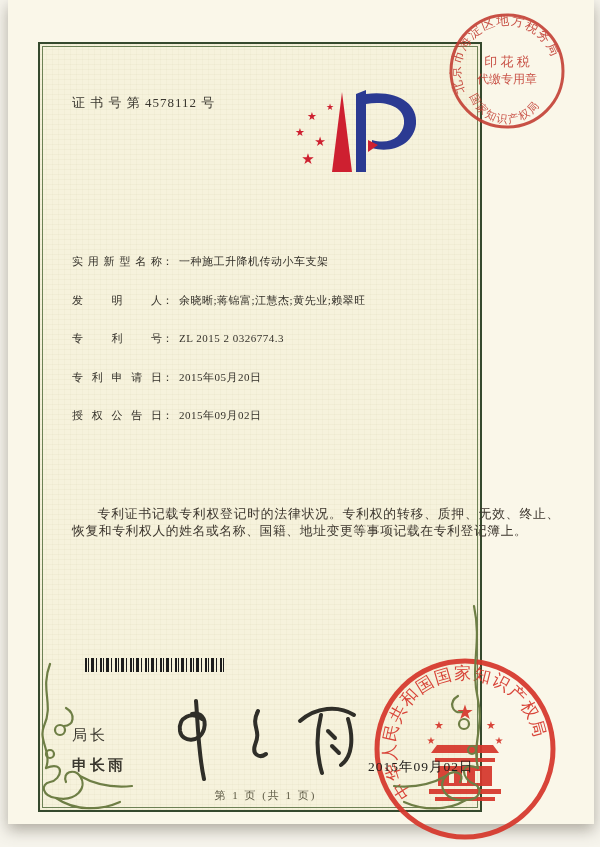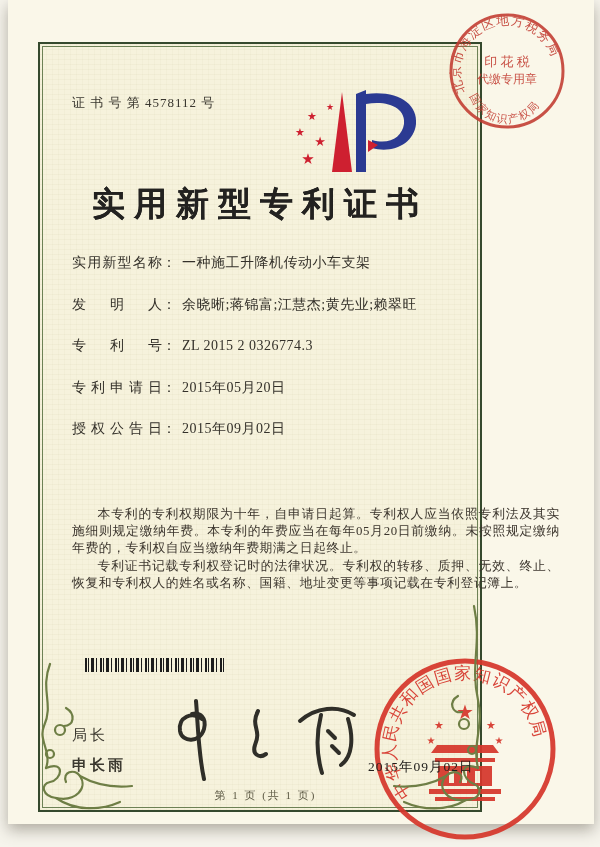--- a/index.html
+++ b/index.html
@@ -31,21 +31,21 @@
     position:absolute; left:32px; top:50px;
     font-size:13px; letter-spacing:1px; color:#3a372f;
   }
   .logo { position:absolute; left:198px; top:44px; width:200px; height:88px; }
   .title {
     position:absolute; left:0; right:0; top:138px; text-align:center;
     font-size:33px; font-weight:bold; letter-spacing:9px; color:#232220;
     text-shadow:0 0 .4px #232220;
   }
   .fields { position:absolute; left:32px; top:210px; width:486px; }
-  .frow { margin-bottom:23.5px; font-size:14px; color:#34312a; white-space:nowrap; }
+  .frow { margin-bottom:23.5px; font-size:11px; color:#34312a; white-space:nowrap; }
   .flabel {
     display:inline-block; width:90px;
     text-align:justify; text-align-last:justify; vertical-align:top;
   }
   .fcolon { display:inline-block; margin-right:6px; }
   .fvalue { letter-spacing:.5px; }
   .bodytext {
     position:absolute; left:32px; top:462px; width:488px;
     font-size:12.8px; line-height:17.2px; color:#3b352d;
     text-align:justify; letter-spacing:.6px;
@@ -92,42 +92,40 @@
           <text x="82" y="58" font-size="13">★</text>
           <text x="70" y="76" font-size="15">★</text>
         </g>
         <polygon points="104,4 114,84 94,84" fill="#ce2030"></polygon>
         <polygon points="118,6 128,2 128,84 118,84" fill="#2b3a92"></polygon>
         <path fill="#2b3a92" d="M128,6 C160,2 180,16 178,36 C176,56 154,66 134,60 L134,52
                  C152,57 164,49 166,36 C168,20 150,12 128,16 Z"></path>
         <polygon points="130,52 140,57 130,64" fill="#ce2030"></polygon>
       </svg>
 
-      <div class="title">实用新型专利证书</div>
 
       <div class="fields">
         <div class="frow">
           <span class="flabel">实用新型名称</span><span class="fcolon">：</span><span class="fvalue">一种施工升降机传动小车支架</span>
         </div>
         <div class="frow">
           <span class="flabel">发明人</span><span class="fcolon">：</span><span class="fvalue">余晓晰;蒋锦富;江慧杰;黄先业;赖翠旺</span>
         </div>
         <div class="frow">
           <span class="flabel">专利号</span><span class="fcolon">：</span><span class="fvalue">ZL 2015 2 0326774.3</span>
         </div>
         <div class="frow">
           <span class="flabel">专利申请日</span><span class="fcolon">：</span><span class="fvalue">2015年05月20日</span>
         </div>
         <div class="frow">
           <span class="flabel">授权公告日</span><span class="fcolon">：</span><span class="fvalue">2015年09月02日</span>
         </div>
       </div>
 
       <div class="bodytext">
-        <p>本专利的专利权期限为十年，自申请日起算。专利权人应当依照专利法及其实施细则规定缴纳年费。本专利的年费应当在每年05月20日前缴纳。未按照规定缴纳年费的，专利权自应当缴纳年费期满之日起终止。</p>
         <p>专利证书记载专利权登记时的法律状况。专利权的转移、质押、无效、终止、恢复和专利权人的姓名或名称、国籍、地址变更等事项记载在专利登记簿上。</p>
       </div>
 
       <div class="barcode"></div>
 
       <div class="director-title">局长</div>
       <div class="director-name">申长雨</div>
 
       <svg class="signature" viewBox="0 0 215 100">
         <g fill="none" stroke="#2f2e28" stroke-width="4" stroke-linecap="round">

